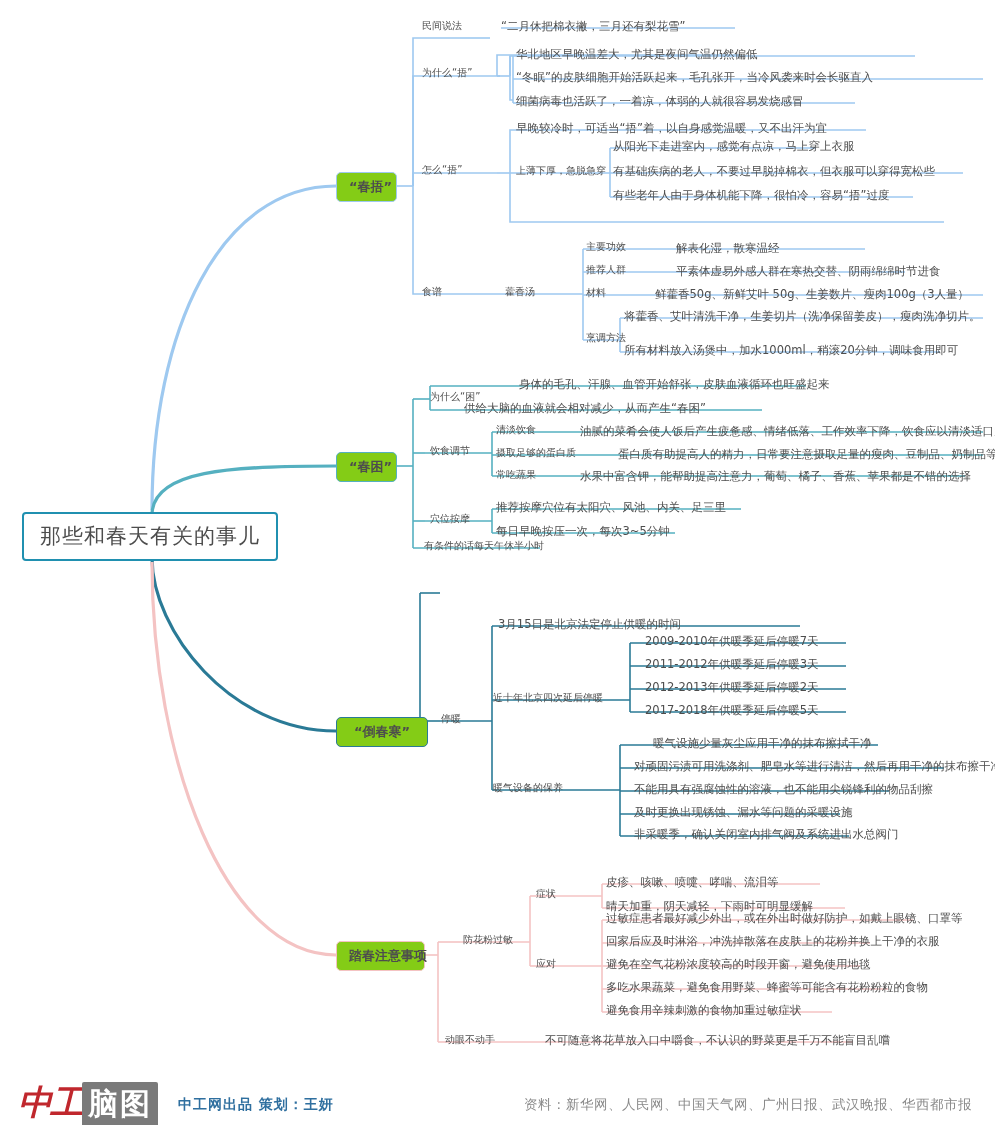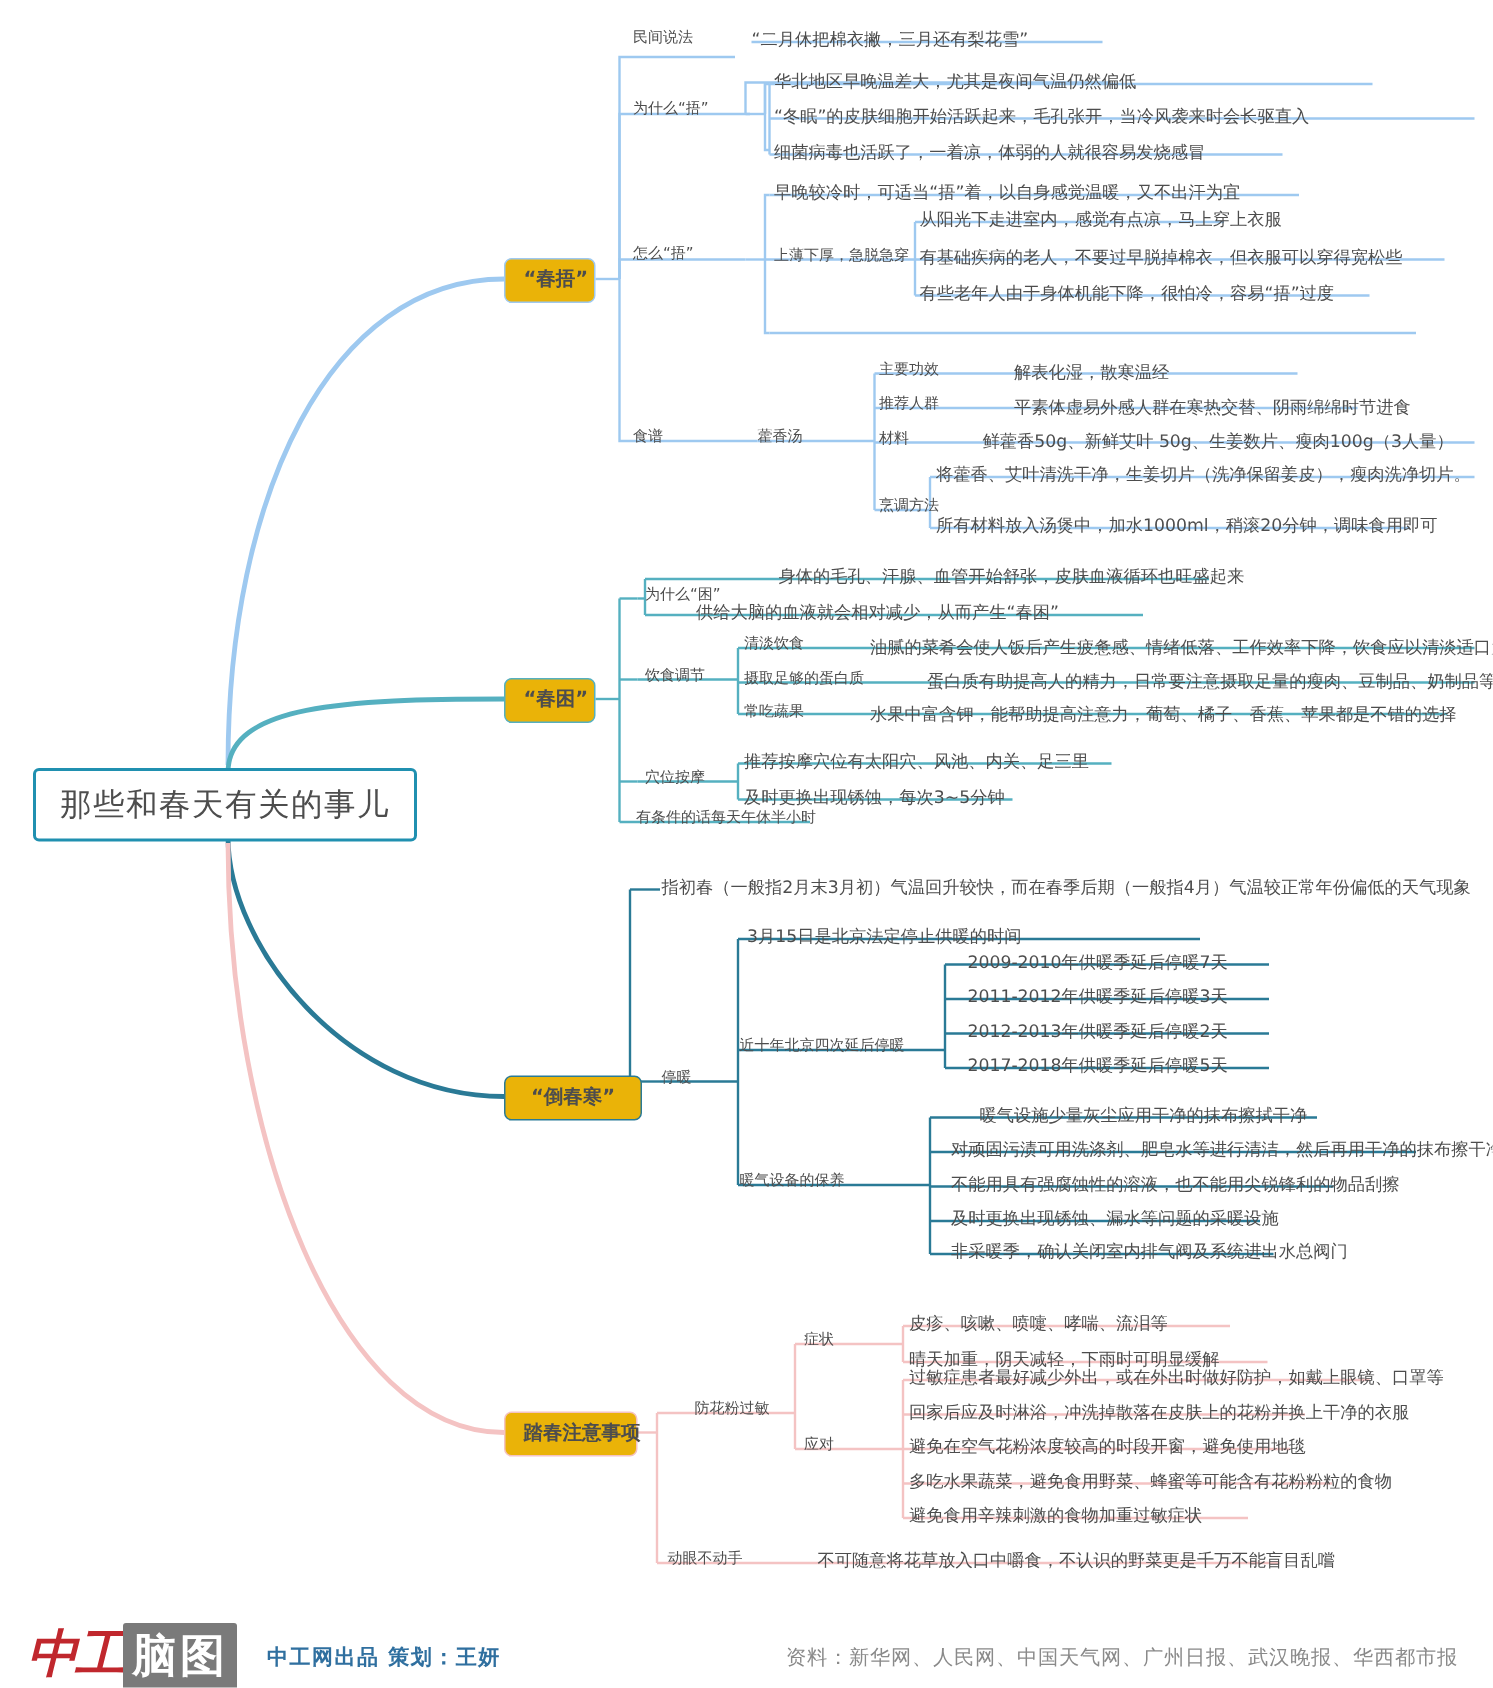--- a/index.html
+++ b/index.html
@@ -13,21 +13,21 @@
 
   
   .node{position:absolute;box-sizing:border-box;white-space:nowrap;}
 
   .root{
     border:2.5px solid #2090b0;border-radius:4px;background:#fff;
     font-size:21px;color:#4d4d4d;letter-spacing:1px;
     padding:10px 16px;line-height:1.2;
   }
   .branch{
-    border:1.6px solid #9ec9f0;border-radius:5px;background:#eab308;
+    border:1.6px solid #9ec9f0;border-radius:5px;background:#84cc16;
     font-size:13px;color:#4d4d4d;padding:6px 12px;line-height:1.2;
     text-align:center;font-weight:bold;
   }
   .branch.b2{border-color:#55b0c0;}
   .branch.b3{border-color:#2a7a96;}
   .branch.b4{border-color:#f4c3c3;}
 
   
   .leaf{
     position:absolute;white-space:nowrap;font-size:11.5px;
@@ -232,25 +232,24 @@
   <div class="leaf lvl2" style="left:430px;top:445px;">饮食调节</div>
   <div class="leaf lvl2" style="left:496px;top:424px;">清淡饮食</div>
   <div class="leaf" style="left:580px;top:425px;">油腻的菜肴会使人饭后产生疲惫感、情绪低落、工作效率下降，饮食应以清淡适口为主</div>
   <div class="leaf lvl2" style="left:496px;top:447px;">摄取足够的蛋白质</div>
   <div class="leaf" style="left:618px;top:448px;">蛋白质有助提高人的精力，日常要注意摄取足量的瘦肉、豆制品、奶制品等</div>
   <div class="leaf lvl2" style="left:496px;top:469px;">常吃蔬果</div>
   <div class="leaf" style="left:580px;top:470px;">水果中富含钾，能帮助提高注意力，葡萄、橘子、香蕉、苹果都是不错的选择</div>
 
   <div class="leaf lvl2" style="left:430px;top:513px;">穴位按摩</div>
   <div class="leaf" style="left:496px;top:501px;">推荐按摩穴位有太阳穴、风池、内关、足三里</div>
-  <div class="leaf" style="left:496px;top:525px;">及时更换出现锈蚀，每次3~5分钟</div>
+  <div class="leaf" style="left:496px;top:525px;">每日早晚按压一次，每次3~5分钟</div>
 
   <div class="leaf lvl2" style="left:424px;top:540px;">有条件的话每天午休半小时</div>
 
-  <div class="leaf" style="left:441px;top:585px;">指初春（一般指2月末3月初）气温回升较快，而在春季后期（一般指4月）气温较正常年份偏低的天气现象</div>
 
   <div class="leaf lvl2" style="left:441px;top:713px;">停暖</div>
   <div class="leaf" style="left:498px;top:618px;">3月15日是北京法定停止供暖的时间</div>
 
   <div class="leaf lvl2" style="left:493px;top:692px;">近十年北京四次延后停暖</div>
   <div class="leaf" style="left:645px;top:635px;">2009-2010年供暖季延后停暖7天</div>
   <div class="leaf" style="left:645px;top:658px;">2011-2012年供暖季延后停暖3天</div>
   <div class="leaf" style="left:645px;top:681px;">2012-2013年供暖季延后停暖2天</div>
   <div class="leaf" style="left:645px;top:704px;">2017-2018年供暖季延后停暖5天</div>
 

